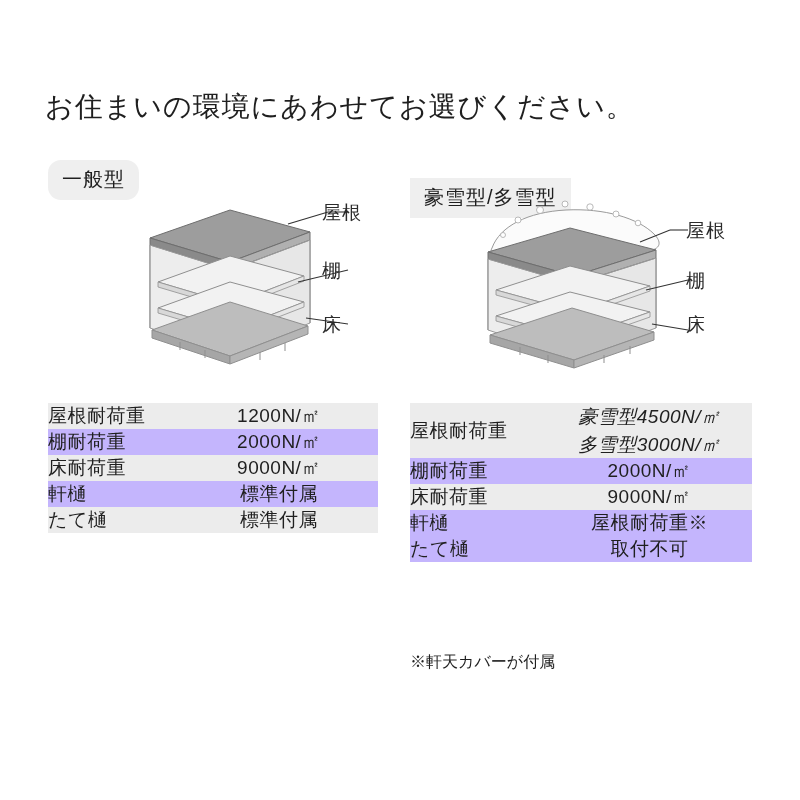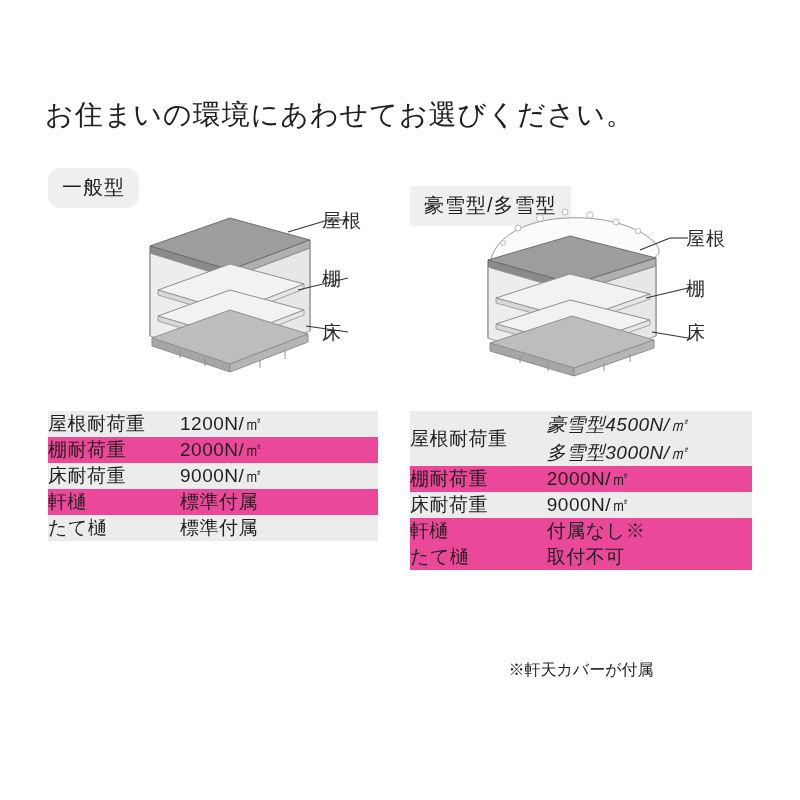--- a/index.html
+++ b/index.html
@@ -11,21 +11,20 @@
     height: 800px;
     background: #ffffff;
     font-family: "Liberation Sans", sans-serif;
     color: #2b2b2b;
     overflow: hidden;
   }
   .page {
     position: relative;
     width: 800px;
     height: 752px;
-    margin-top: 8px;
   }
   .headline {
     position: absolute;
     left: 45px;
     top: 88px;
     font-size: 28px;
     letter-spacing: 1px;
     color: #1f1f1f;
     white-space: nowrap;
   }
@@ -57,46 +56,46 @@
     font-size: 19px;
   }
   #table-general { left: 48px; top: 403px; width: 330px; }
   #table-snow    { left: 410px; top: 403px; width: 342px; }
 
   .spec-table td {
     padding: 0;
     vertical-align: middle;
   }
   .spec-table tr.alt td { background: #ececec; }
-  .spec-table tr.plain td { background: #ec4899; }
+  .spec-table tr.plain td { background: #c4b5fd; }
 
   .cell-label {
     width: 40%;
     padding: 11px 0 11px 18px;
     white-space: nowrap;
     letter-spacing: 0.5px;
     color: #1f1f1f;
   }
   .cell-value {
     width: 60%;
-    text-align: left;
+    text-align: center;
     padding: 11px 10px 11px 0;
     white-space: nowrap;
     letter-spacing: 0.5px;
     color: #1f1f1f;
   }
   .cell-value .line { display: block; line-height: 1.45; font-style: italic; }
 
   
   .footnotes {
     position: absolute;
     left: 410px;
     top: 648px;
     width: 342px;
-    text-align: center;
+    text-align: left;
     font-size: 16px;
     line-height: 1.7;
     color: #1f1f1f;
   }
   .footnotes div { white-space: nowrap; }
 </style>
 </head>
 <body>
 
 <div class="page">
@@ -228,21 +227,21 @@
       <tr class="plain">
         <td class="cell-label">棚耐荷重</td>
         <td class="cell-value">2000N/㎡</td>
       </tr>
       <tr class="alt">
         <td class="cell-label">床耐荷重</td>
         <td class="cell-value">9000N/㎡</td>
       </tr>
       <tr class="plain">
         <td class="cell-label">軒樋</td>
-        <td class="cell-value">付属なし※</td>
+        <td class="cell-value">屋根耐荷重※</td>
       </tr>
       <tr class="plain">
         <td class="cell-label">たて樋</td>
         <td class="cell-value">取付不可</td>
       </tr>
     </tbody>
   </table>
 
   <div class="footnotes">
     <div>※軒天カバーが付属</div>

